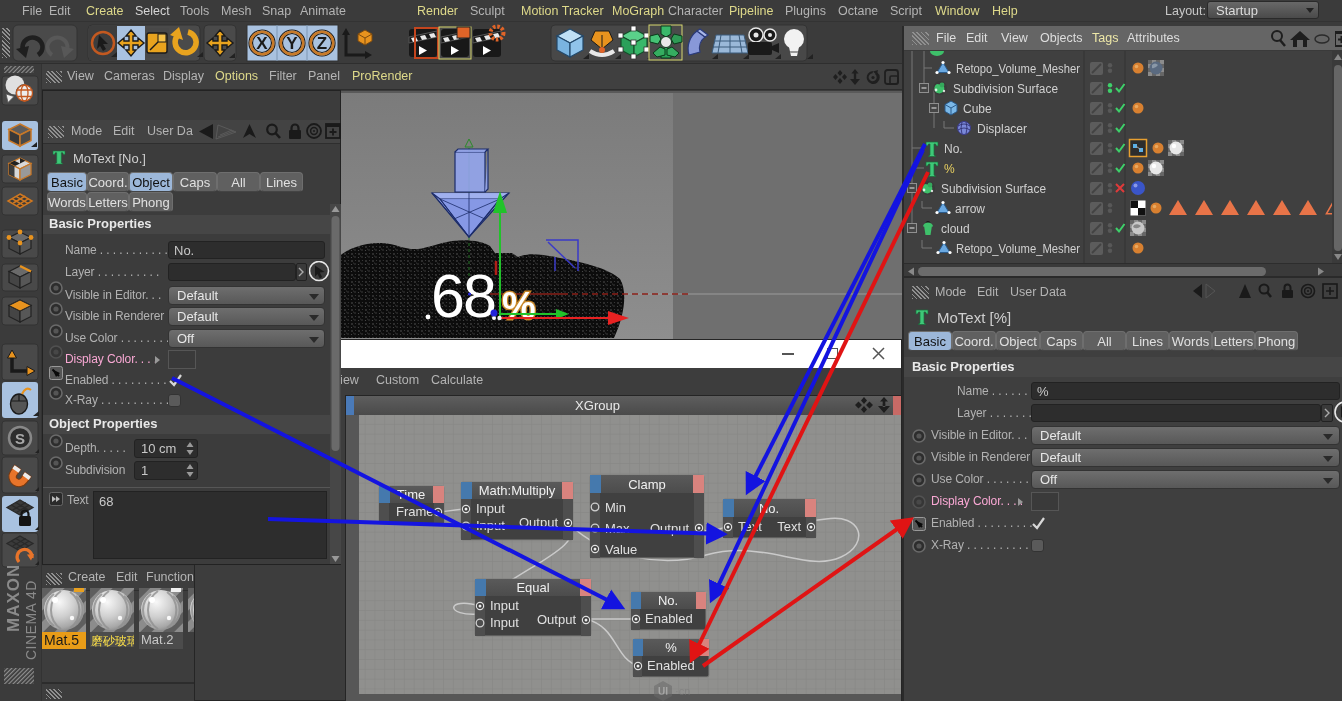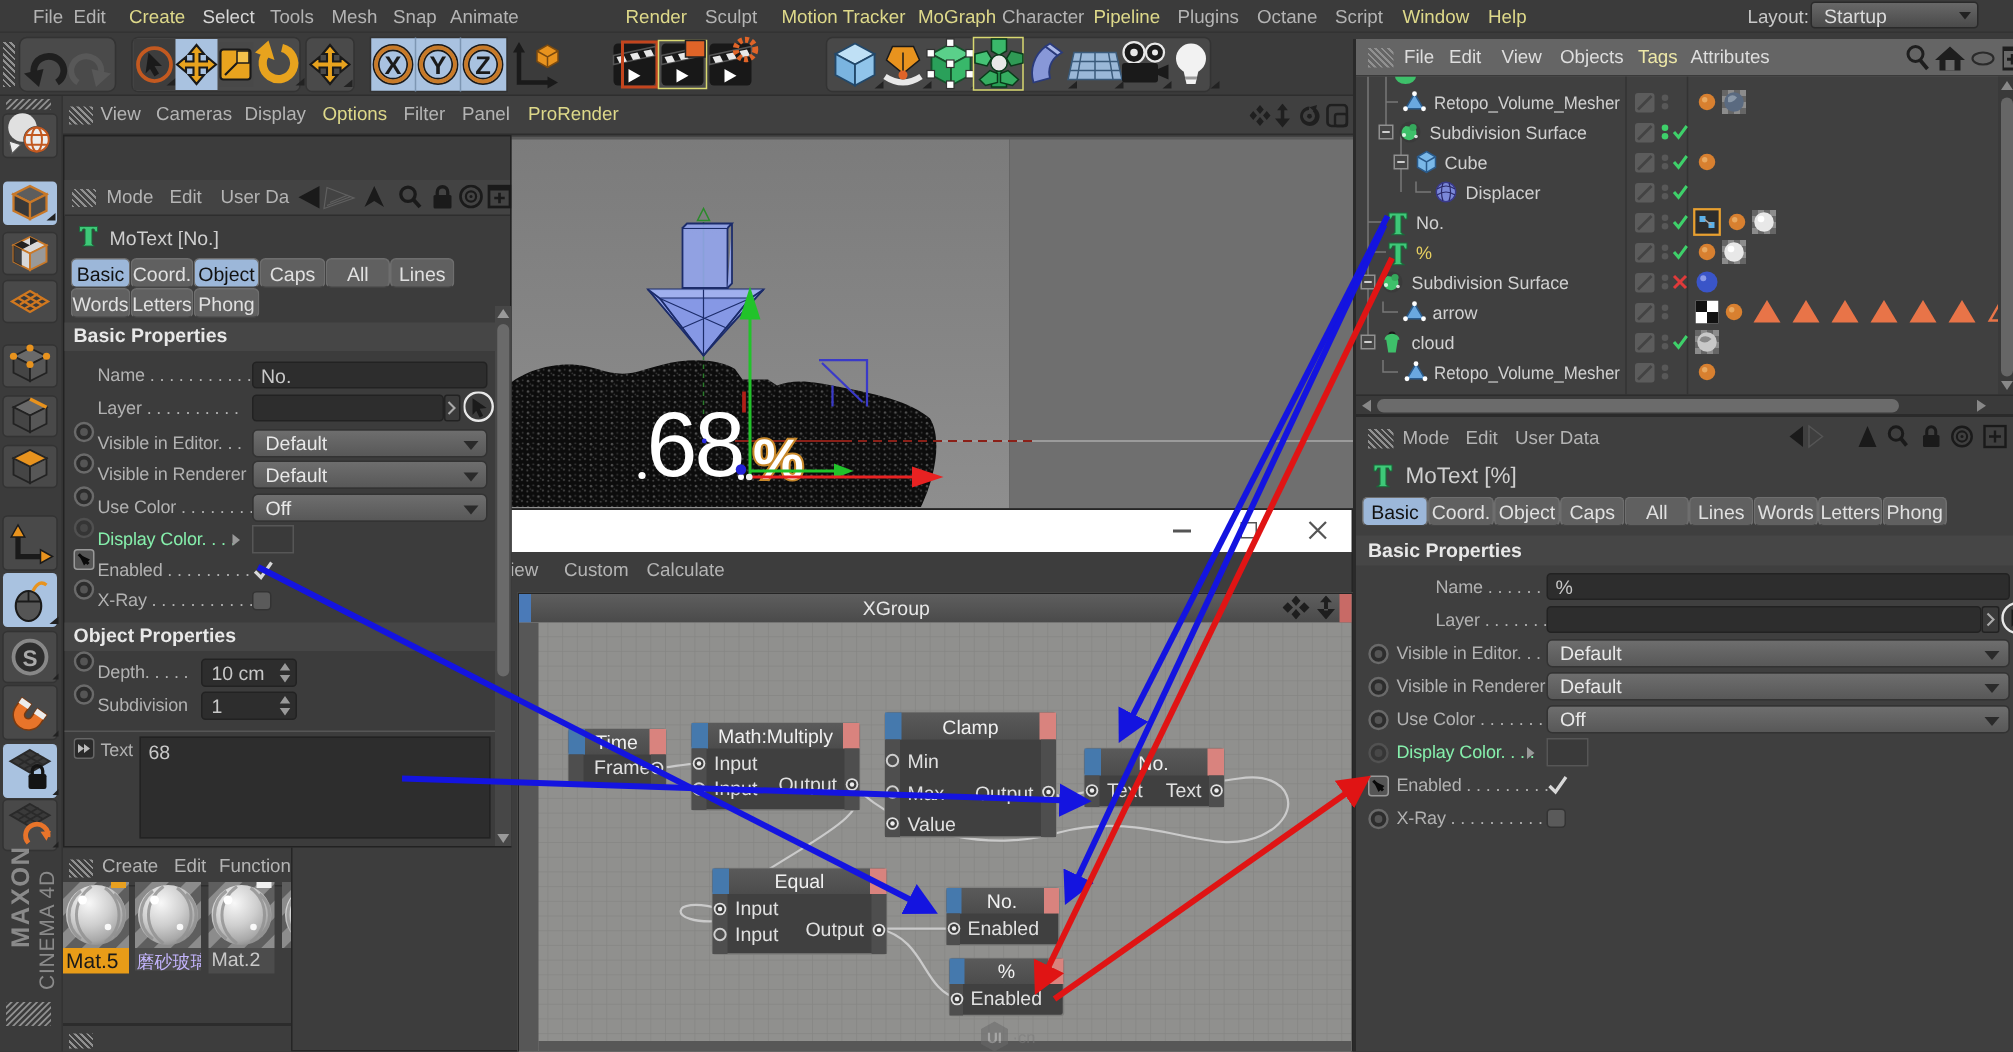--- a/index.html
+++ b/index.html
@@ -12,21 +12,21 @@
   .stripes { background:repeating-linear-gradient(45deg,#909090 0 1.2px,transparent 1.2px 3px); }
   .ddrop { background:linear-gradient(#6e6e6e,#585858); border-radius:4px; border:1px solid #333;
     color:#e8e8e8; font-size:13px; }
   .fld { background:#2d2d2d; border-radius:3px; border:1px solid #222;
     color:#c8c8c8; font-size:13px; }
   .tab { background:#606060; border:1px solid #6e6e6e; border-bottom-color:#444; border-radius:4px;
     color:#e0e0e0; font-size:13px; text-align:center; }
   .tabsel { background:#9cb7d9; color:#111; }
   .sechdr { background:#464646; color:#e8e8e8; font-weight:bold; font-size:13px; }
   .lbl { color:#b2b2b2; font-size:12px; white-space:nowrap; letter-spacing:-0.1px; }
-  .dim { color:#86efac; }
+  .dim { color:#f9a8d4; }
 </style>
 </head>
 <body>
 <div id="stage">
 
   <div class="abs" style="left:0;top:0;width:1342px;height:22px;background:#3b3b3b;border-bottom:1px solid #333;"></div>
   <div class="abs mtx" style="left:22px;top:4px;">File</div>
   <div class="abs mtx" style="left:49px;top:4px;">Edit</div>
   <div class="abs mtx hl" style="left:86px;top:4px;">Create</div>
   <div class="abs mtx" style="left:135px;top:4px;color:#d6d6d6;">Select</div>
@@ -937,21 +937,21 @@
     <use href="#mball" x="0" y="0"></use>
       <rect x="32" y="0" width="10" height="4" fill="#e8a020"></rect>
     <use href="#mball" x="48" y="0"></use>
     <use href="#mball" x="97" y="0"></use>
       <rect x="129" y="0" width="10" height="4" fill="#f0f0f0"></rect>
     <g transform="translate(146,0)">
         <use href="#mball"></use>
       </g>
   </svg>
   <div class="abs" style="left:42px;top:632px;width:44px;height:17px;background:#e89c18;color:#1a1a1a;font-size:14px;padding:0 2px;">Mat.5</div>
-  <div class="abs" style="left:90px;top:632px;width:44px;height:15px;background:#4c4c4c;color:#c4b5fd;font-size:12px;padding:1px 1px;overflow:hidden;white-space:nowrap;">磨砂玻璃</div>
+  <div class="abs" style="left:90px;top:632px;width:44px;height:15px;background:#4c4c4c;color:#fde047;font-size:12px;padding:1px 1px;overflow:hidden;white-space:nowrap;">磨砂玻璃</div>
   <div class="abs" style="left:139px;top:632px;width:44px;height:17px;background:#4c4c4c;color:#c8c8c8;font-size:13px;padding:0 2px;">Mat.2</div>
   <div class="abs" style="left:42px;top:682px;width:153px;height:2px;background:#2c2c2c;"></div>
   <div class="abs stripes" style="left:46px;top:689px;width:16px;height:10px;"></div>
 
   <div class="abs" style="left:42px;top:90px;width:299px;height:475px;background:#3c3c3c;border:1px solid #222;z-index:20;">
     <div class="abs" style="left:0;top:29px;width:297px;height:24px;background:#434343;border-bottom:1px solid #2e2e2e;"></div>
     <div class="abs stripes" style="left:5px;top:35px;width:16px;height:12px;"></div>
     <div class="abs mtx" style="left:28px;top:33px;">Mode</div>
     <div class="abs mtx" style="left:70px;top:33px;">Edit</div>
     <div class="abs mtx" style="left:104px;top:33px;">User Da</div>

